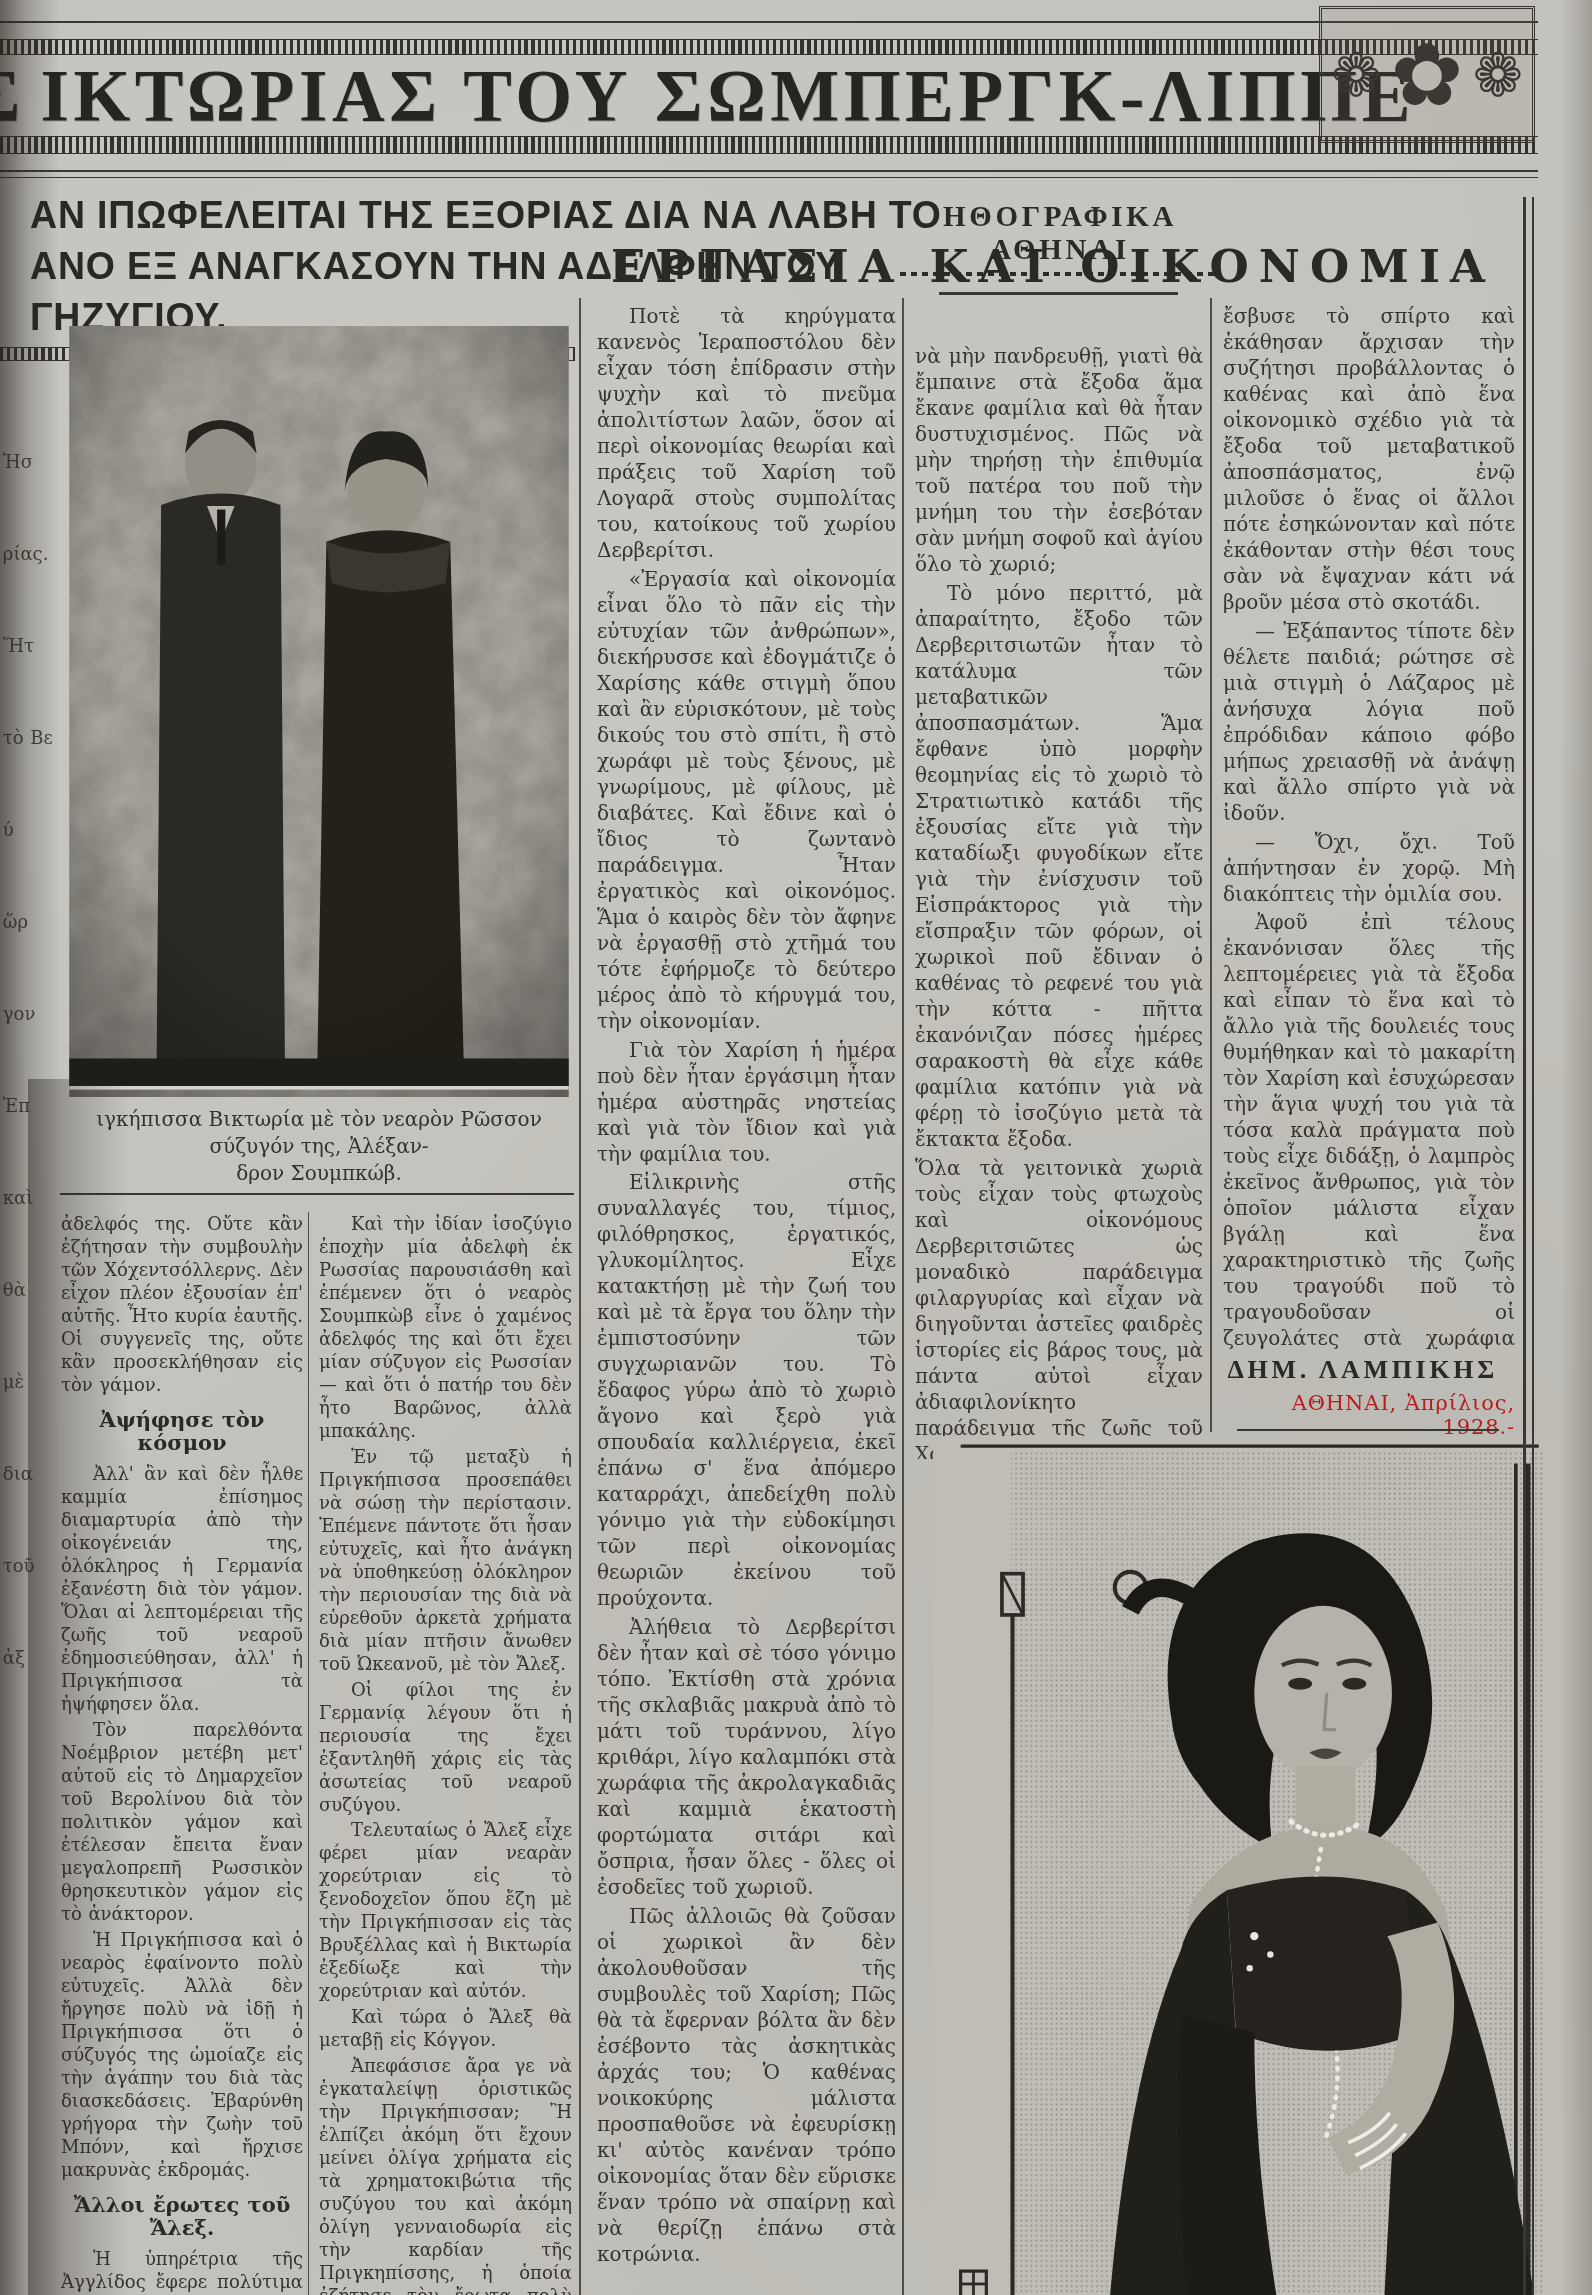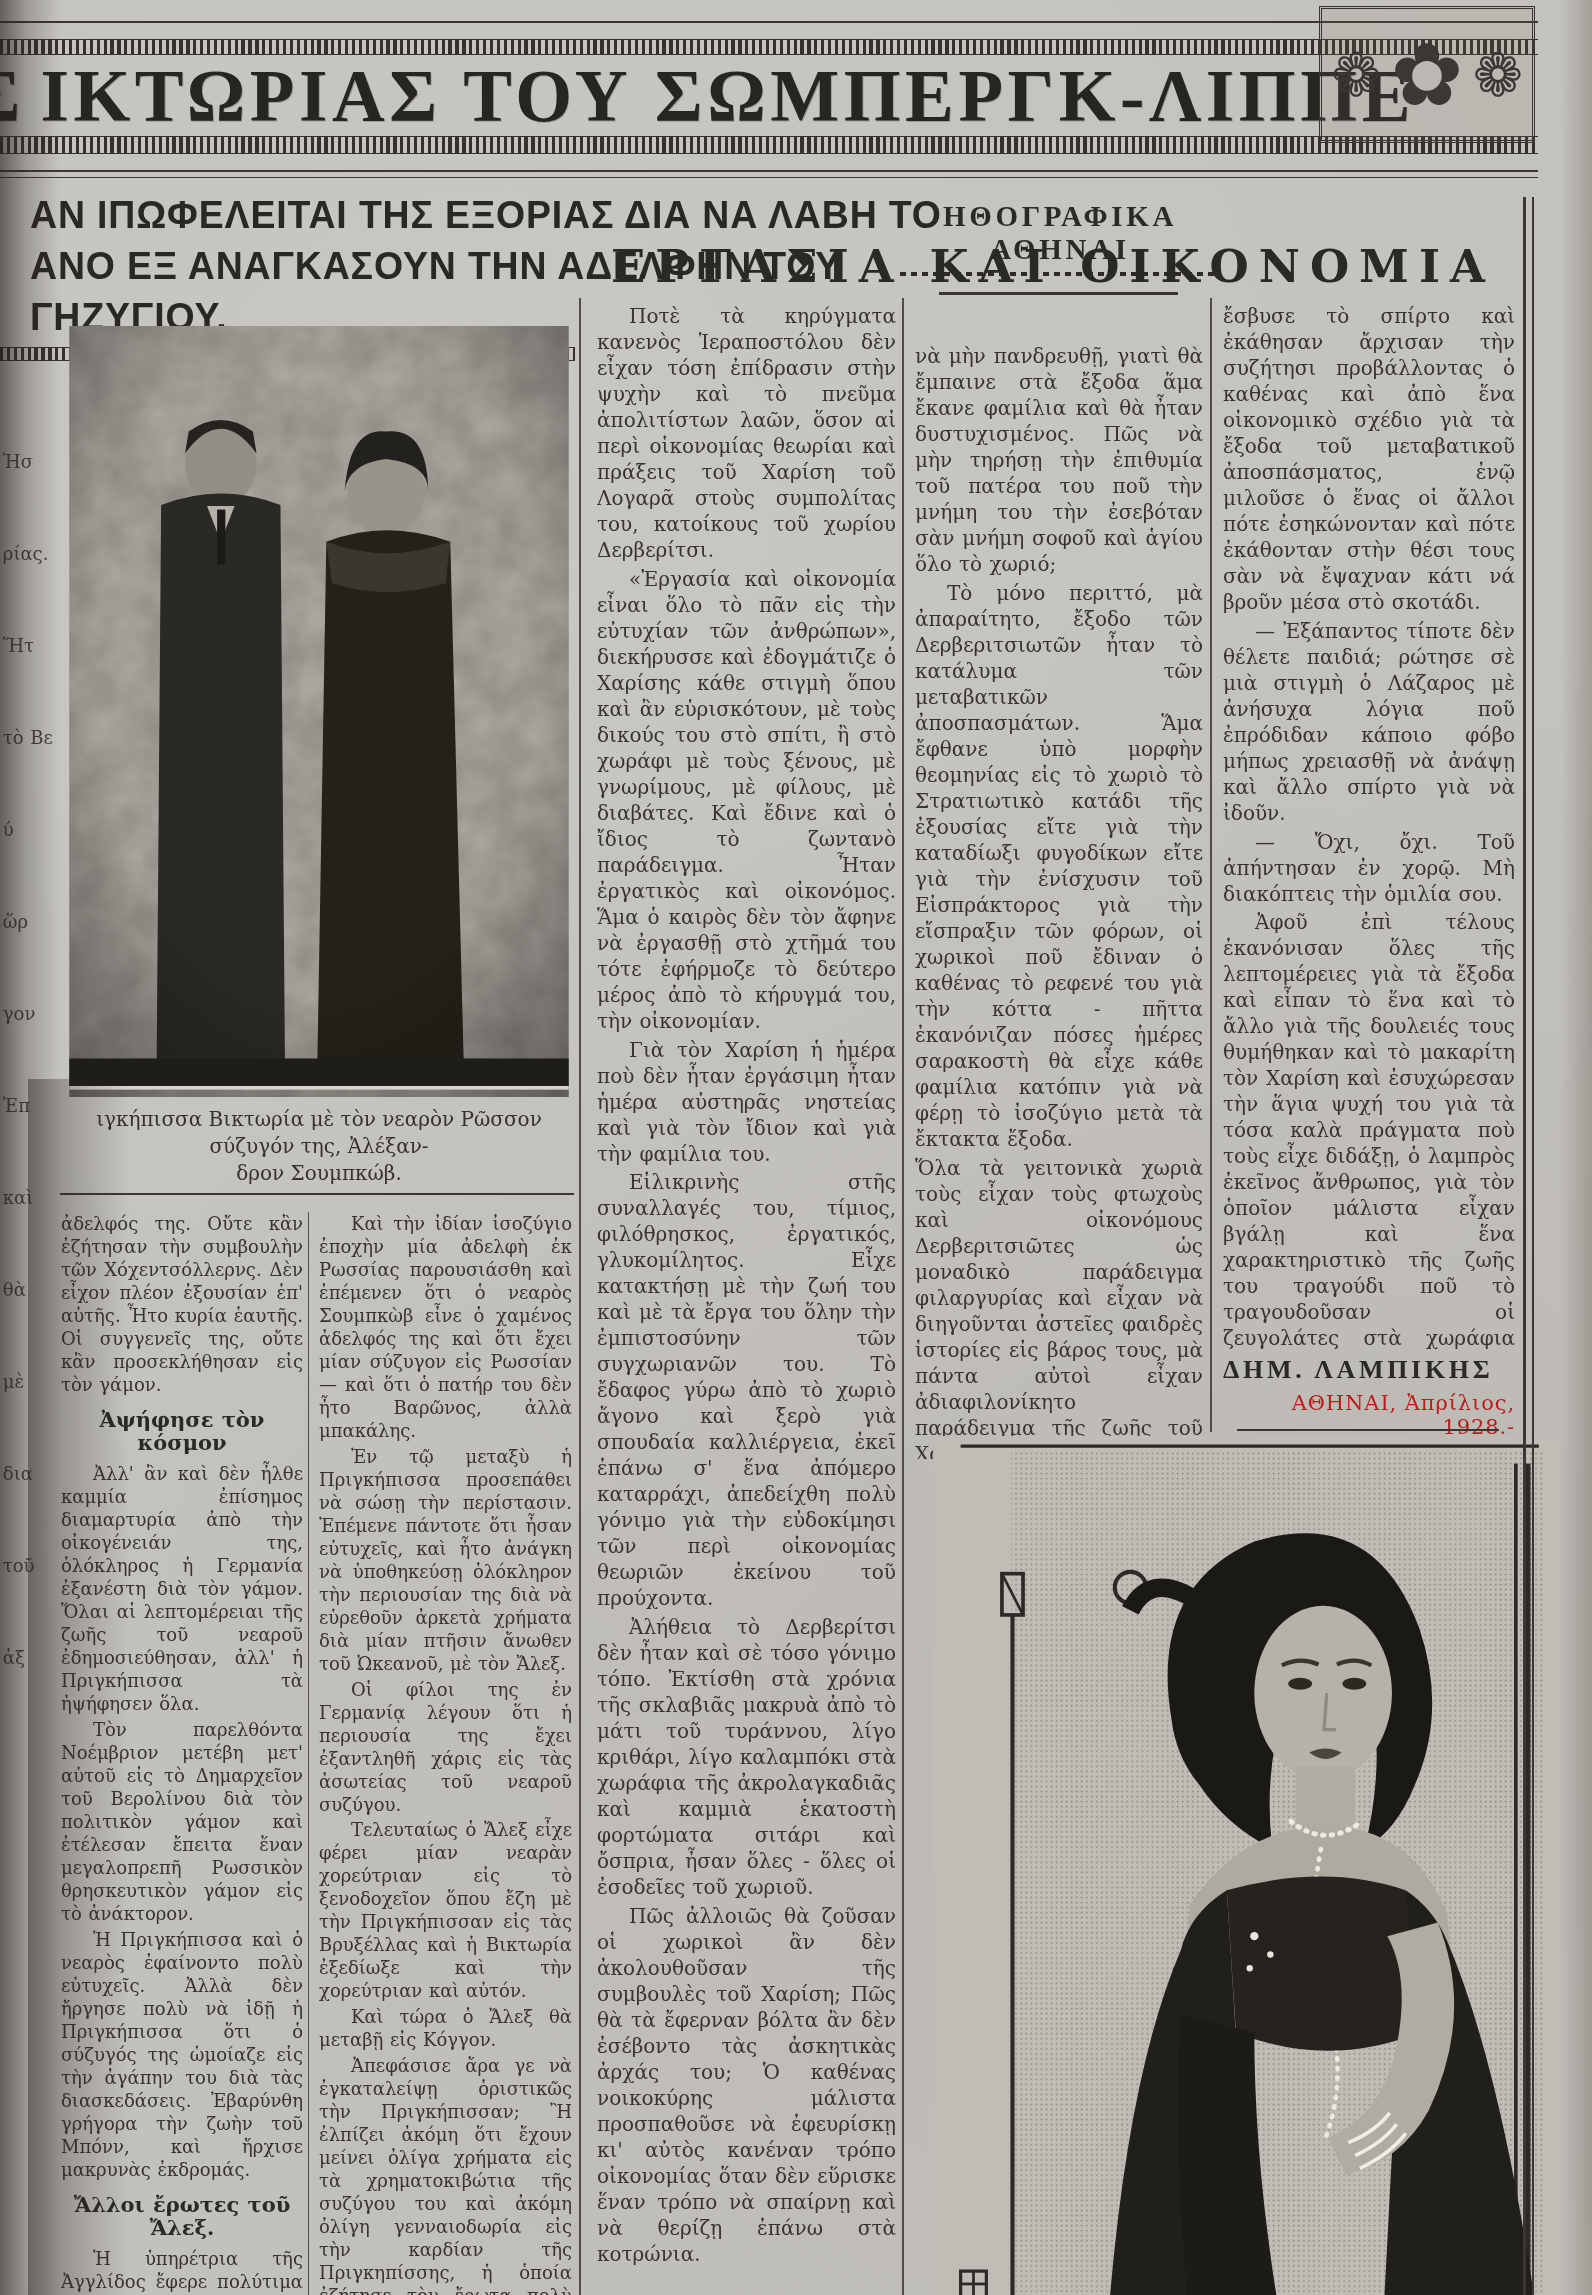--- a/index.html
+++ b/index.html
@@ -36,21 +36,21 @@
   
   .col{font-size:20px;line-height:26px;text-align:justify;overflow:hidden;
        word-spacing:0.9px;color:#373430;}
   .colsm{font-size:18px;line-height:23px;}
   .blk.p{text-indent:32px;margin:0 0 2.8px 0;}
   .blk.cont{text-indent:0;margin:0 0 2.8px 0;}
   .blk.sub{font-weight:bold;font-size:21px;text-align:center;text-indent:0;margin:12px 0 8.3px 0;color:#2b2925;}
   .blk.frag{text-indent:0;margin:0 0 69px 0;color:#45423c;}
   .caption{font-size:20px;line-height:27px;text-align:center;color:#35322d;}
   .byline-name{font-family:"Liberation Serif",serif;font-weight:bold;font-size:26px;
-               letter-spacing:3.7px;text-align:left;color:#2b2925;}
+               letter-spacing:3.7px;text-align:right;color:#2b2925;}
   .byline-date{font-size:21px;text-align:right;color:#b91c1c;letter-spacing:0.9px;}
   
   .shadow-left{background:linear-gradient(90deg,rgba(38,34,29,.62),rgba(38,34,29,.25) 45%,rgba(0,0,0,0));}
   .shadow-band{background:linear-gradient(90deg,rgba(38,34,29,.45),rgba(38,34,29,.18) 55%,rgba(0,0,0,0));}
   .shadow-right{background:linear-gradient(270deg,rgba(60,55,48,.25),rgba(0,0,0,0));}
 </style>
 </head>
 <body>
 
 <div class="abs rule" style="left:0;top:21px;width:1538px;height:2.3px;"></div>

